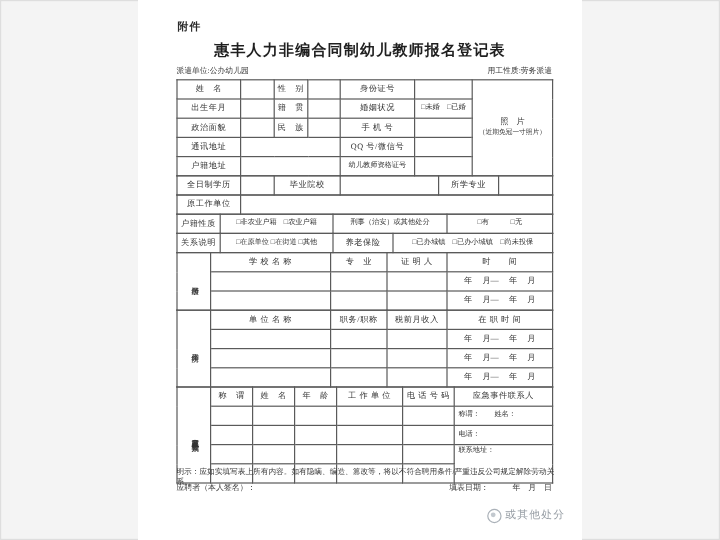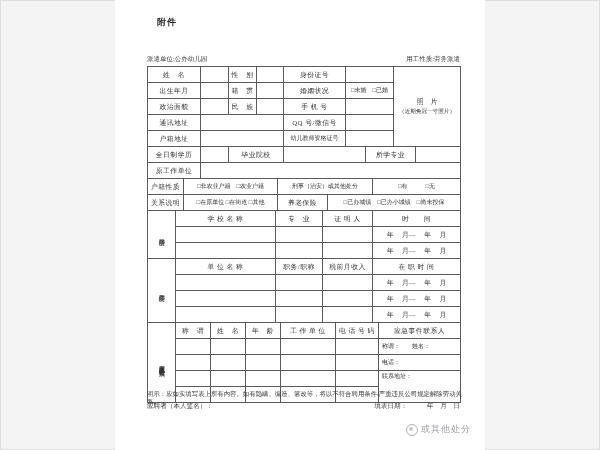--- a/index.html
+++ b/index.html
@@ -13,21 +13,21 @@
   .frame{
     position:absolute;left:0;top:0;width:598px;height:448px;
     border:1px solid #dedede;background:#f4f4f4;
   }
   .page{
     position:absolute;left:115px;top:0;width:370px;height:450px;
     background:#ffffff;
   }
   .attachment{
     position:absolute;left:33px;top:16px;
-    font-size:9px;font-weight:bold;color:#2b2b2b;letter-spacing:1px;margin-left:9px;
+    font-size:9px;font-weight:bold;color:#2b2b2b;letter-spacing:1px;
   }
   .title{
     position:absolute;left:0;top:34px;width:370px;text-align:center;
     font-size:12.5px;font-weight:bold;color:#1f1f1f;letter-spacing:1px;
   }
   .subhead{
     position:absolute;left:32px;top:55px;width:313px;
     font-size:6.5px;color:#3a3a3a;display:flex;justify-content:space-between;
   }
   .formwrap{position:absolute;left:32px;top:66px;width:313px;}
@@ -71,20 +71,21 @@
   }
 </style>
 </head>
 <body>
 
 <div class="frame"></div>
 
 <div class="page">
 
   <div class="attachment">附件</div>
+  <div class="title">惠丰人力非编合同制幼儿教师报名登记表</div>
 
   <div class="subhead">
     <span>派遣单位:公办幼儿园</span>
     <span>用工性质:劳务派遣</span>
   </div>
 
   <div class="formwrap">
 
     <table>
       <colgroup>

